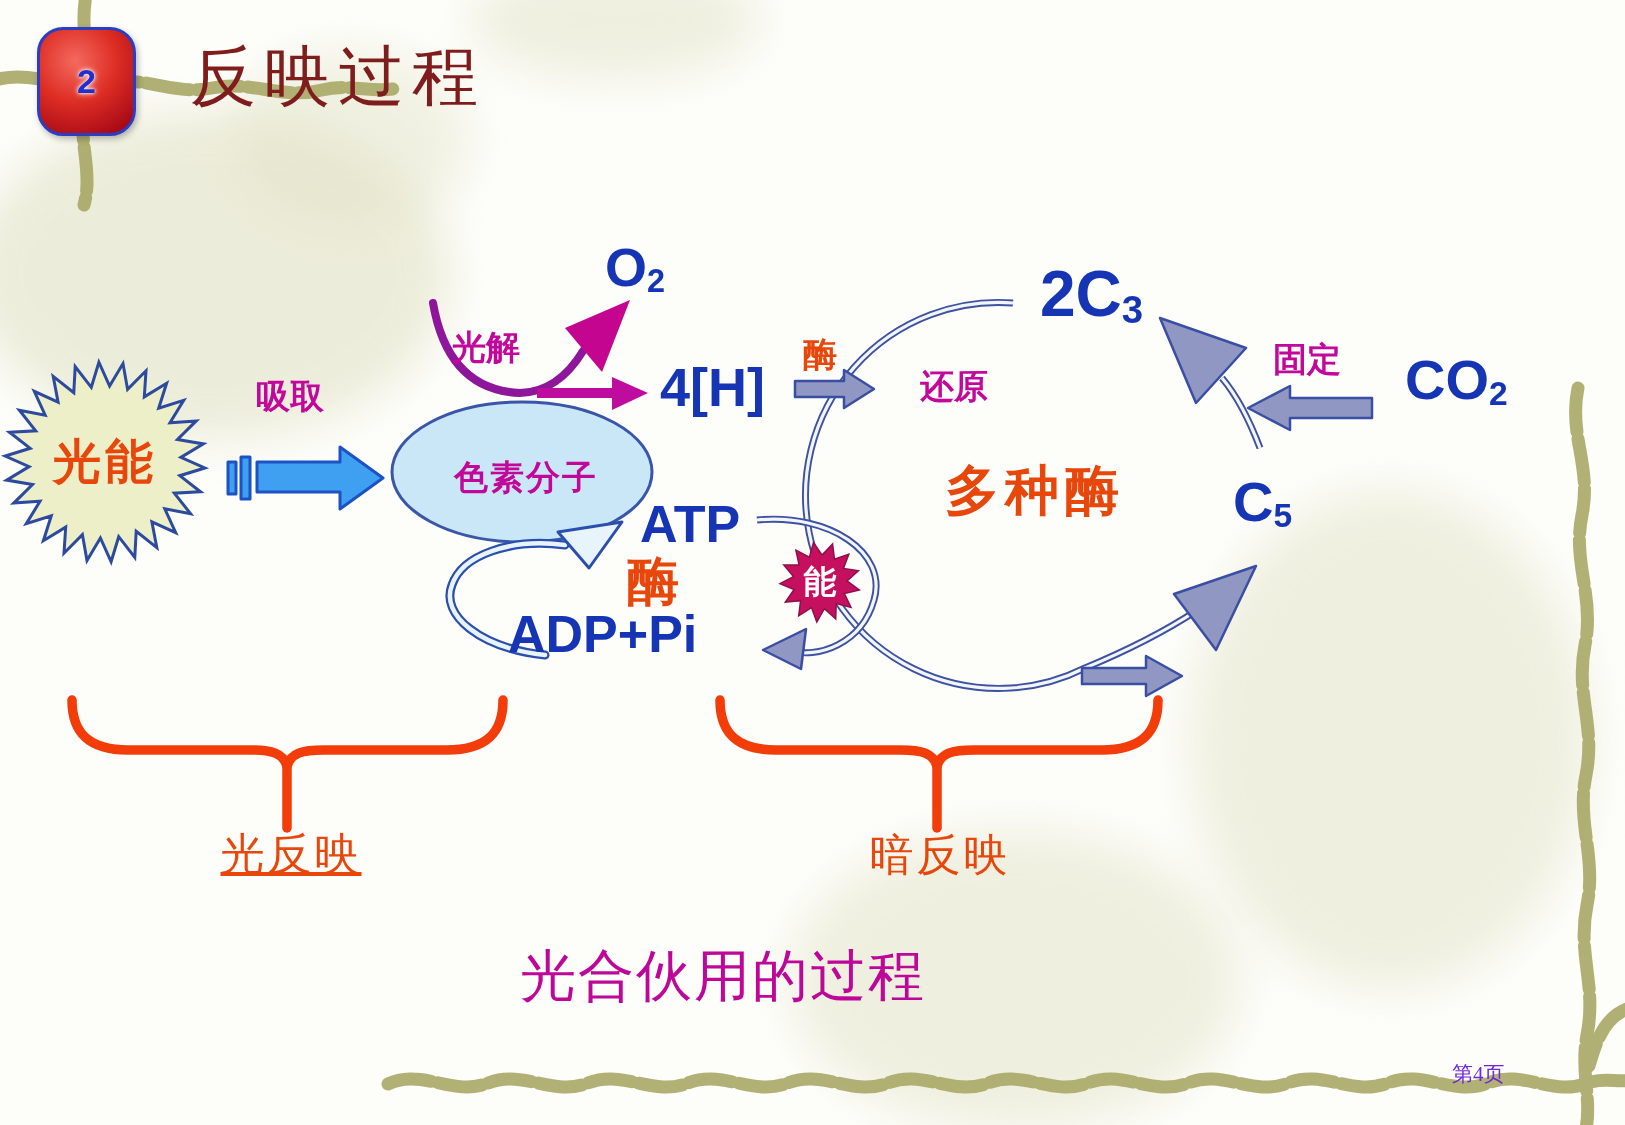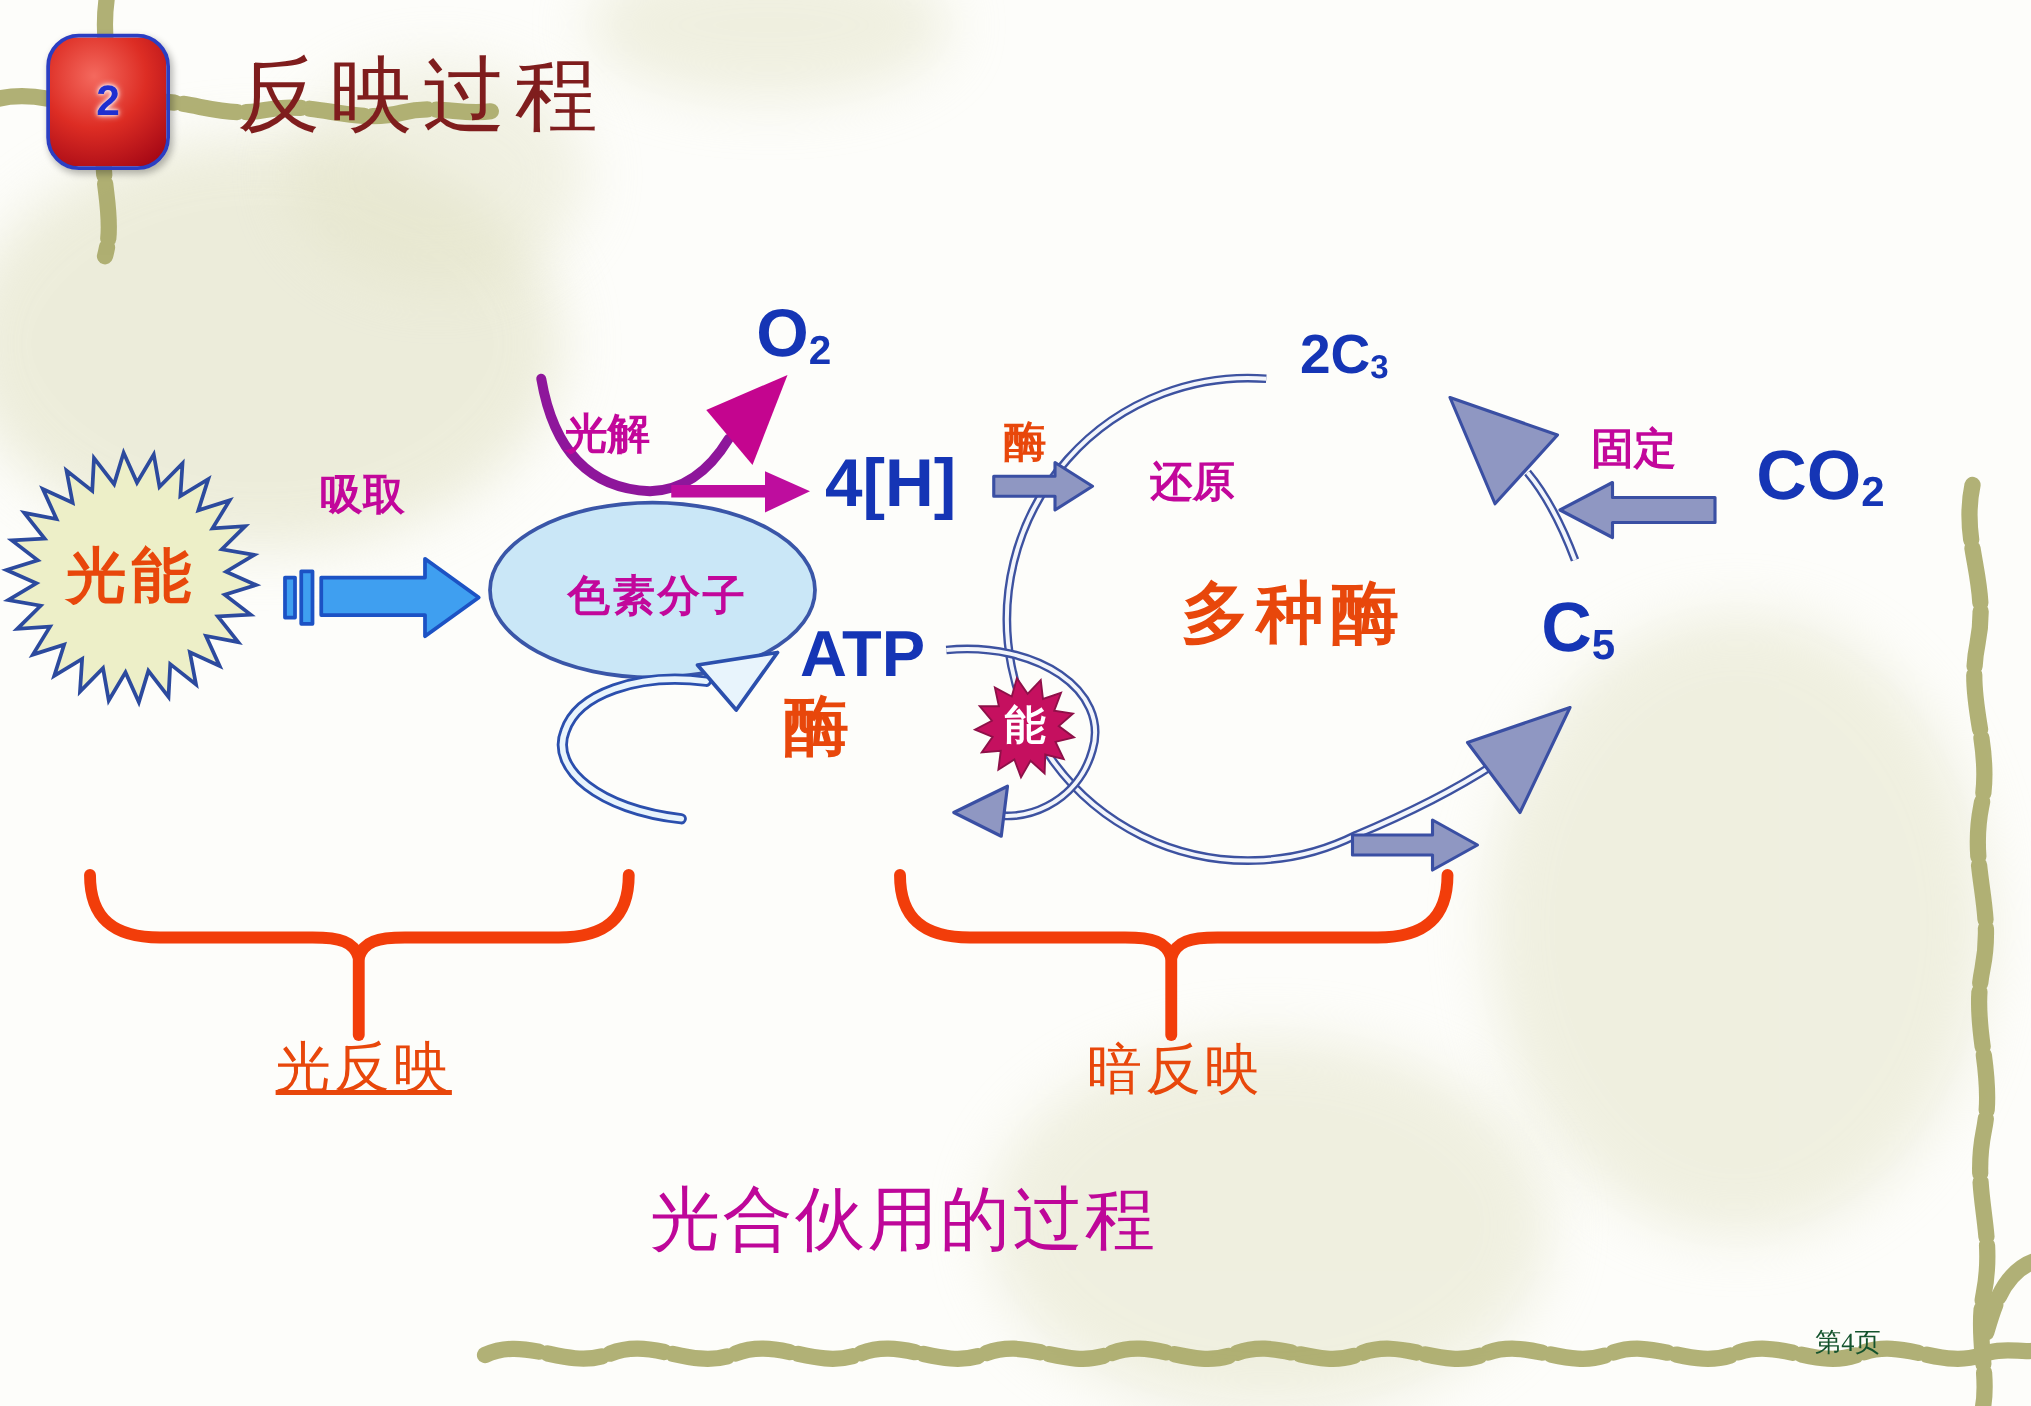--- a/index.html
+++ b/index.html
@@ -22,21 +22,21 @@
   .title{font-size:66px;color:#7f1d1d;letter-spacing:8px;}
   .caption{font-size:56px;color:#be0799;letter-spacing:2px;}
   .badge{
     position:absolute;left:37px;top:27px;width:93px;height:103px;border-radius:26px;
     background:radial-gradient(circle at 38% 30%, #f4695e 0%, #dd2d24 45%, #9a0012 100%);
     border:3px solid #2b3ec2; box-shadow:2px 3px 6px rgba(0,0,0,.28);
     display:flex;align-items:center;justify-content:center;
   }
   .badge span{color:#1f2fd0;font-weight:700;font-size:34px;
     text-shadow:0 0 6px #fff,0 0 3px #fff;}
-  .pagenum{font-size:21px;color:#14532d;font-family:"Liberation Serif",serif;}
+  .pagenum{font-size:21px;color:#6d28d9;font-family:"Liberation Serif",serif;}
   svg.art{position:absolute;left:0;top:0;}
 </style>
 </head>
 <body>
 
 <div class="slide">
 
   <div class="wm" style="left:-30px;top:110px;width:480px;height:330px;opacity:.6;"></div>
   <div class="wm" style="left:230px;top:50px;width:240px;height:180px;opacity:.45;"></div>
   <div class="wm" style="left:470px;top:-40px;width:290px;height:120px;opacity:.5;"></div>
@@ -103,28 +103,29 @@
     <span>2</span>
   </div>
 
   <div class="t zh title" style="left:190px;top:44px;">反映过程</div>
 
 
   <div class="t formula" style="left:605px;top:240px;font-size:54px;"><span>O</span><span class="sub">2</span></div>
 
   <div class="t formula" style="left:660px;top:360px;font-size:54px;">4[H]</div>
 
-  <div class="t formula" style="left:1040px;top:262px;font-size:44px;"><span>2C</span><span class="sub">3</span></div>
+  <div class="t formula" style="left:1040px;top:262px;font-size:64px;"><span>2C</span><span class="sub">3</span></div>
 
   <div class="t formula" style="left:1405px;top:352px;font-size:56px;"><span>CO</span><span class="sub">2</span></div>
 
   <div class="t formula" style="left:1233px;top:474px;font-size:56px;"><span>C</span><span class="sub">5</span></div>
 
   <div class="t formula" style="left:640px;top:498px;font-size:52px;">ATP</div>
 
+  <div class="t formula" style="left:508px;top:608px;font-size:52px;">ADP+Pi</div>
 
 
   <div class="t zhb orange center" style="left:105px;top:462px;font-size:48px;letter-spacing:4px;">光能</div>
   <div class="t zhb magenta" style="left:256px;top:380px;font-size:34px;text-align:right;">吸取</div>
   <div class="t zhb magenta" style="left:452px;top:331px;font-size:34px;">光解</div>
   <div class="t zhb magenta center" style="left:526px;top:478px;font-size:34px;letter-spacing:2px;">色素分子</div>
   <div class="t zhb orange" style="left:803px;top:338px;font-size:34px;">酶</div>
   <div class="t zhb magenta" style="left:920px;top:370px;font-size:34px;">还原</div>
   <div class="t zhb magenta" style="left:1273px;top:343px;font-size:34px;">固定</div>
   <div class="t zhb orange" style="left:945px;top:464px;font-size:54px;letter-spacing:6px;">多种酶</div>

